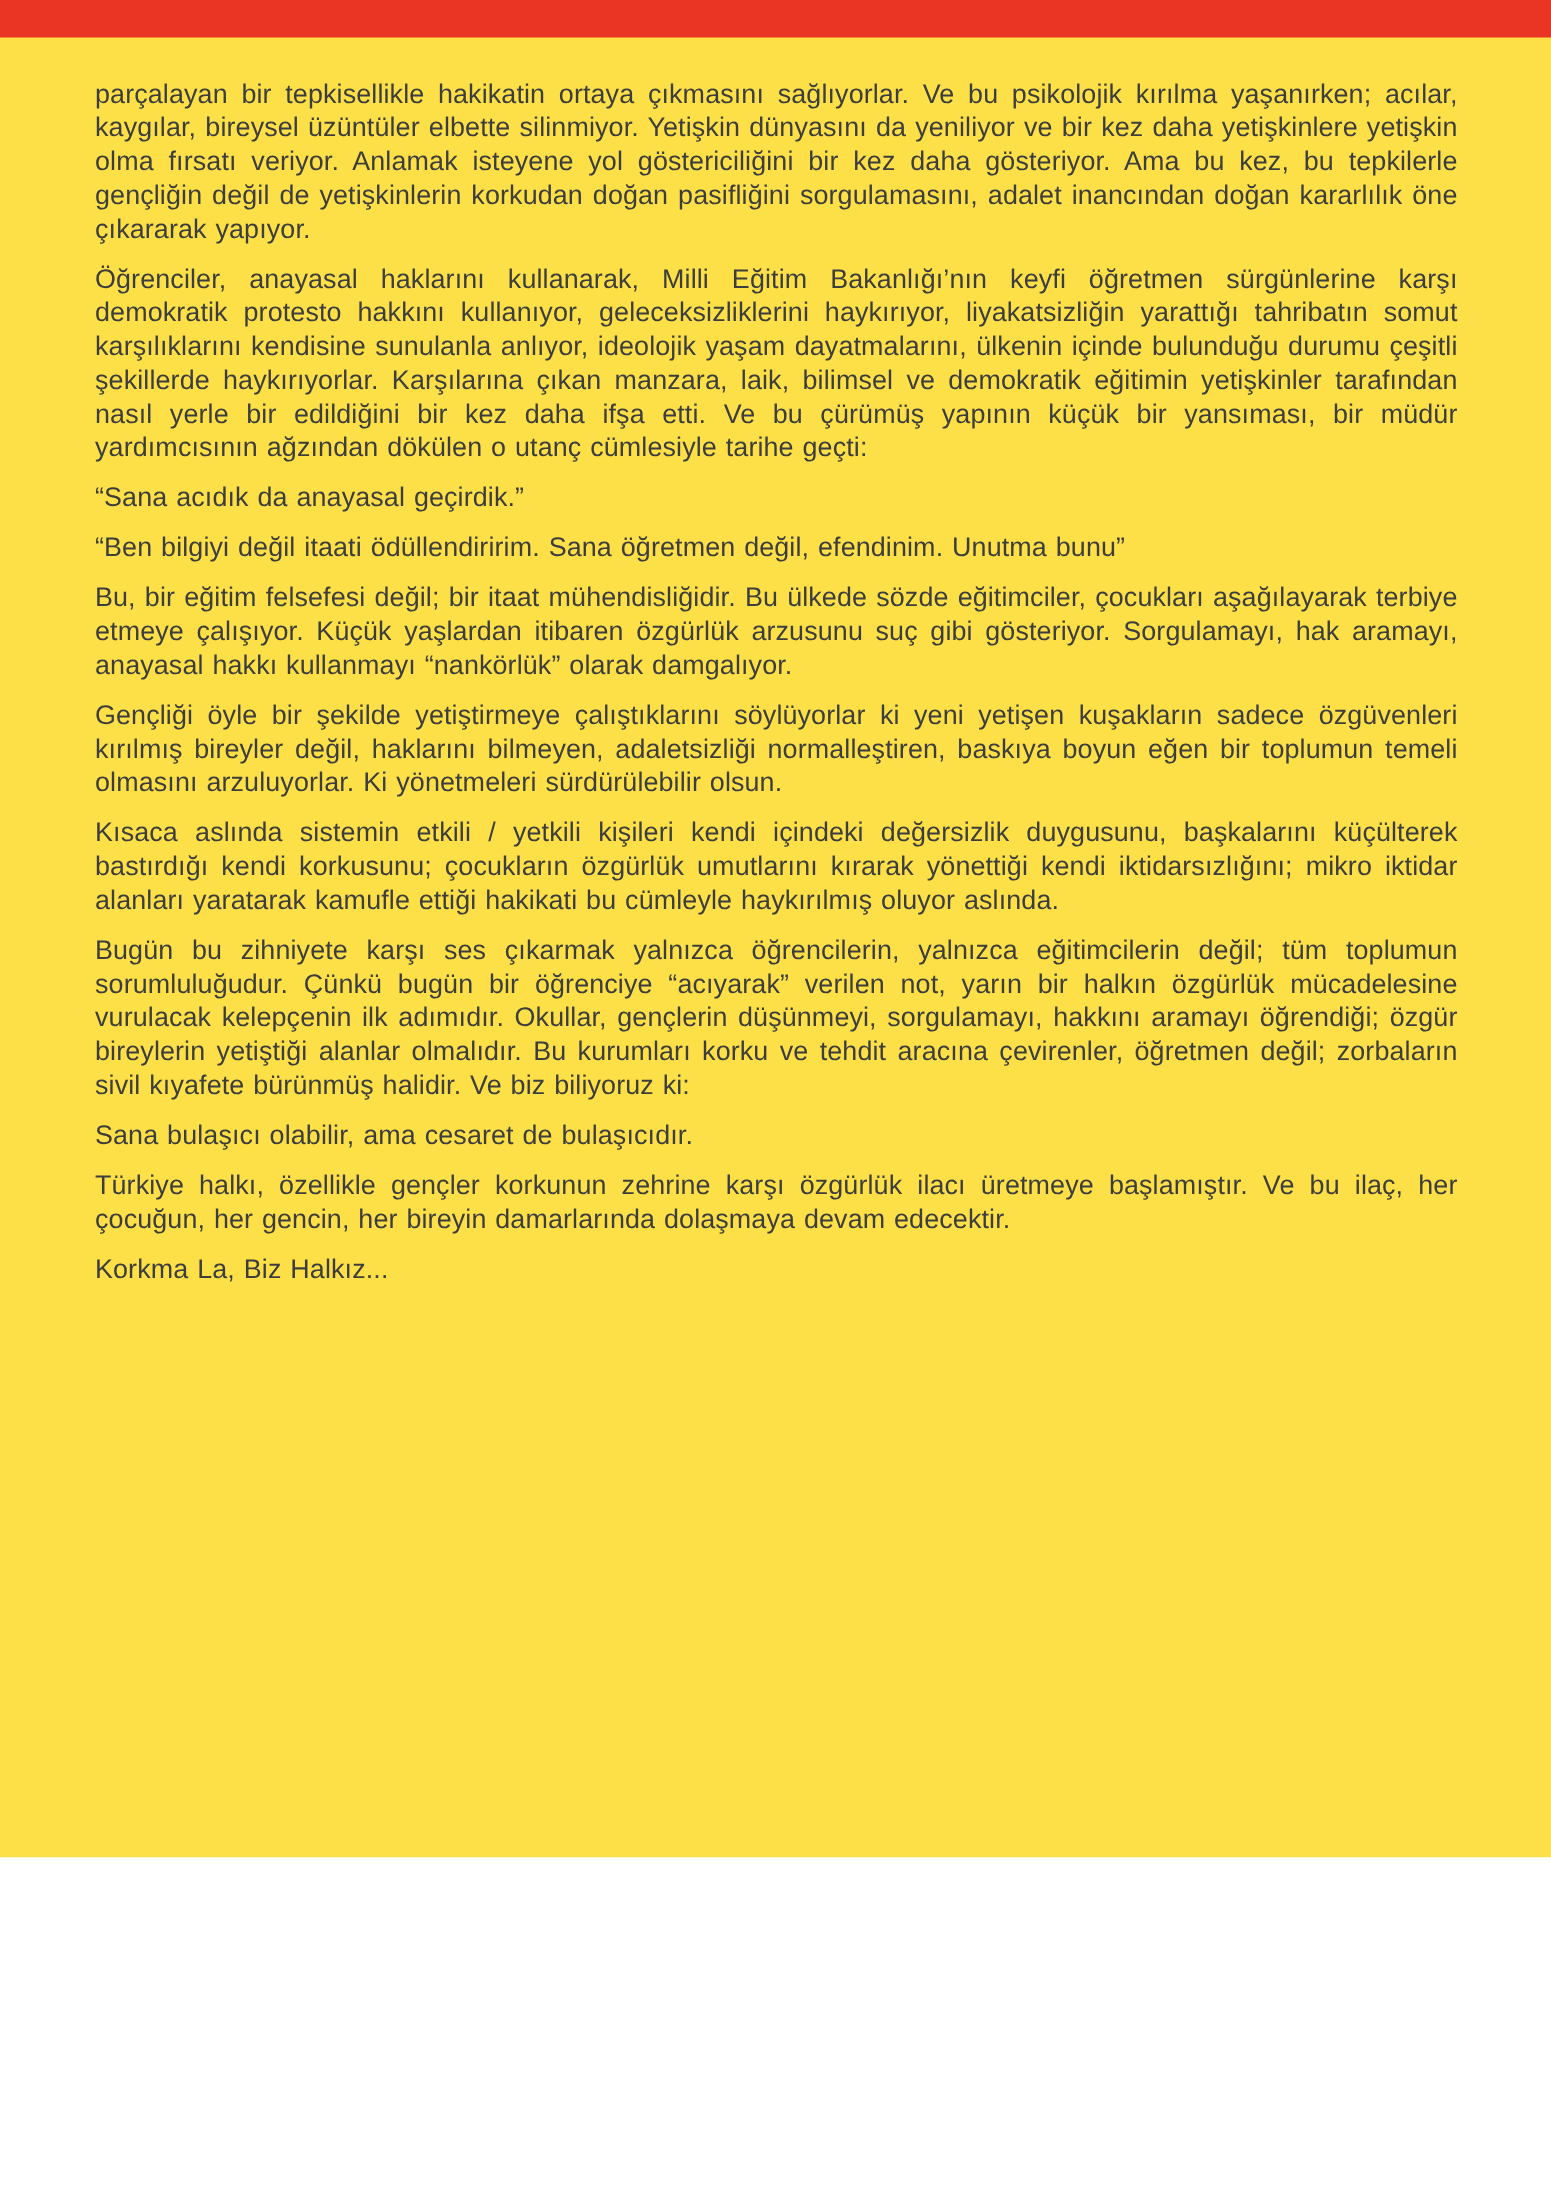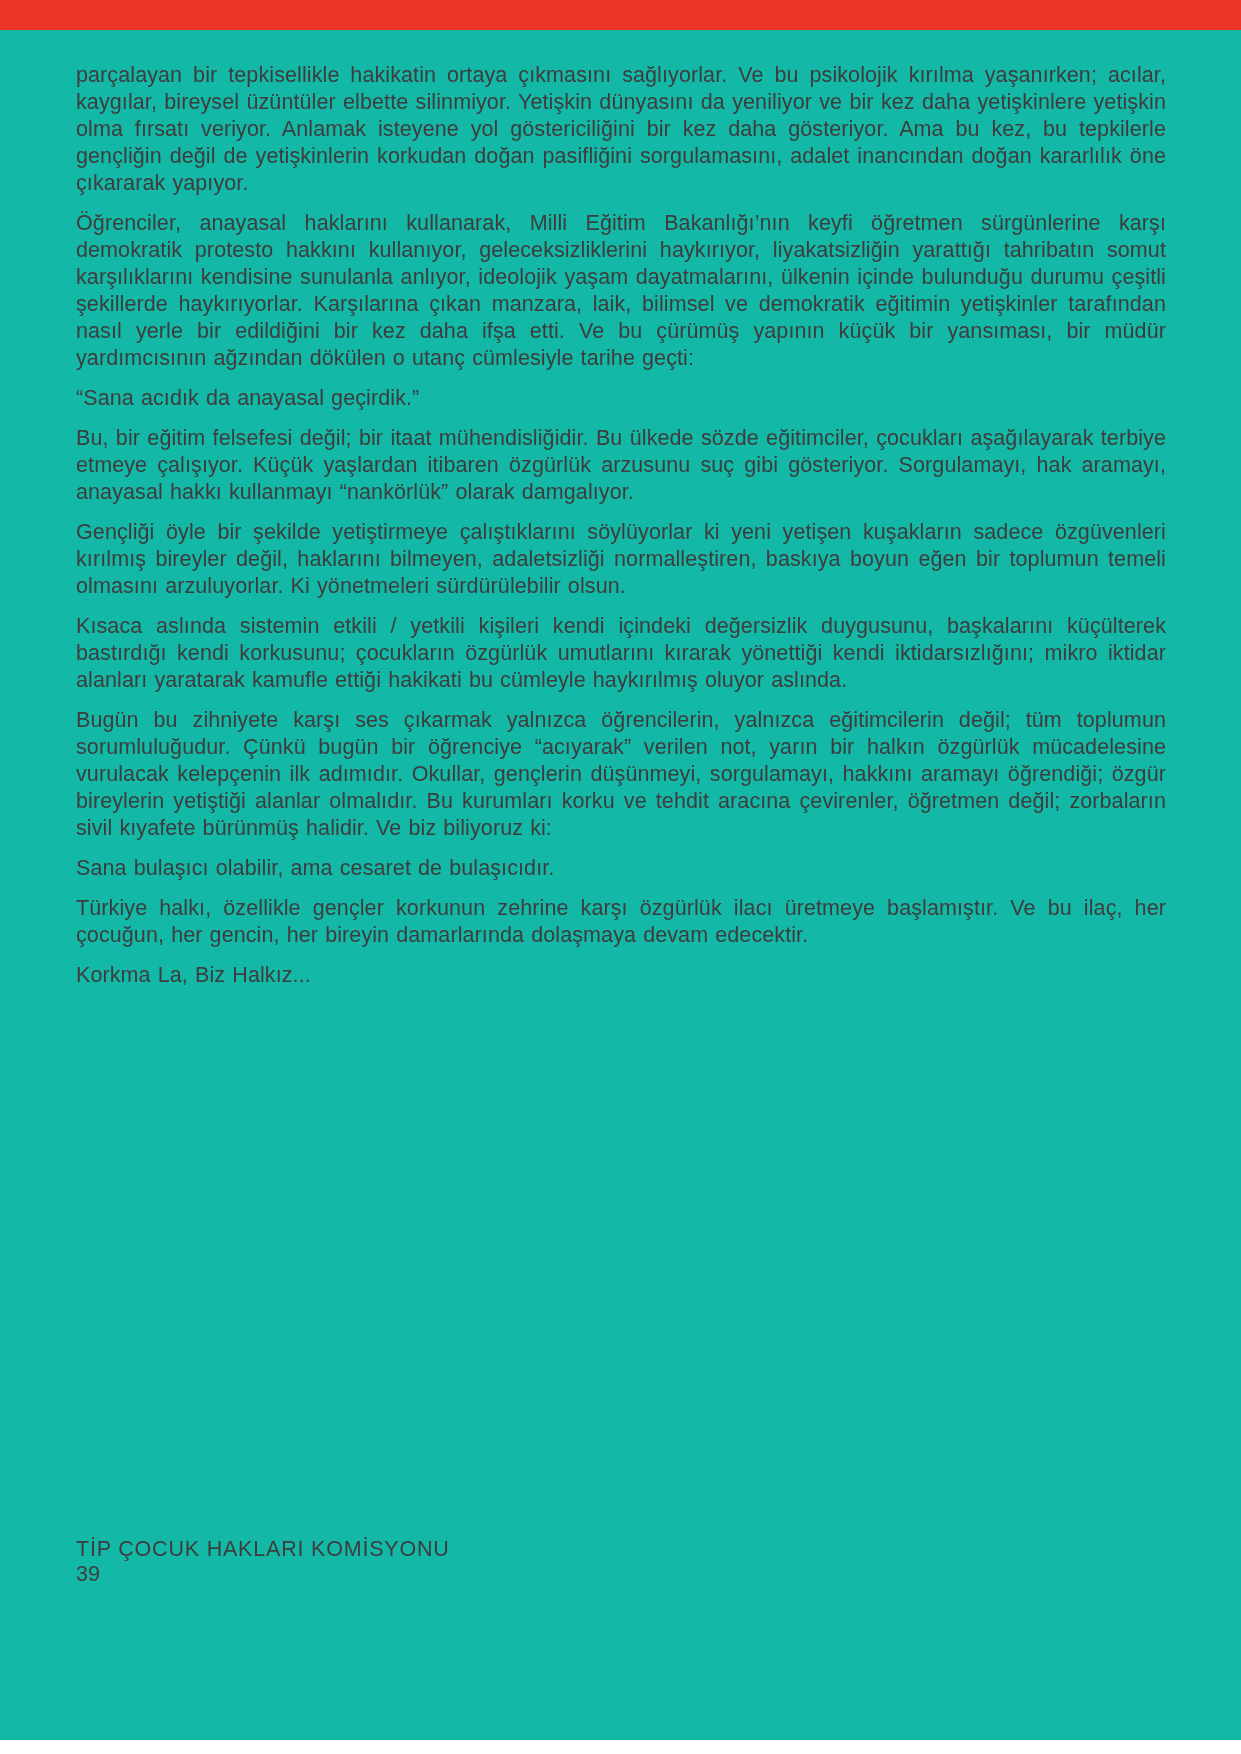--- a/index.html
+++ b/index.html
@@ -4,22 +4,22 @@
 <title>Document Page</title>
 <style>
   html, body {
     margin: 0;
     padding: 0;
     background: #ffffff;
   }
   .page {
     position: relative;
     width: 1241px;
-    height: 1740px;
-    background: #14b8a6;
+    height: 1486px;
+    background: #fde047;
     overflow: hidden;
     font-family: "Liberation Sans", sans-serif;
   }
   .top-bar {
     position: absolute;
     top: 0;
     left: 0;
     width: 100%;
     height: 30px;
     background: #ea3424;
@@ -59,20 +59,21 @@
 <body>
 
 <div class="page">
 
   <div class="top-bar"></div>
 
   <main class="content">
     <p class="para">parçalayan bir tepkisellikle hakikatin ortaya çıkmasını sağlıyorlar. Ve bu psikolojik kırılma yaşanırken; acılar, kaygılar, bireysel üzüntüler elbette silinmiyor. Yetişkin dünyasını da yeniliyor ve bir kez daha yetişkinlere yetişkin olma fırsatı veriyor. Anlamak isteyene yol göstericiliğini bir kez daha gösteriyor. Ama bu kez, bu tepkilerle gençliğin değil de yetişkinlerin korkudan doğan pasifliğini sorgulamasını, adalet inancından doğan kararlılık öne çıkararak yapıyor.</p>
     <p class="para">Öğrenciler, anayasal haklarını kullanarak, Milli Eğitim Bakanlığı’nın keyfi öğretmen sürgünlerine karşı demokratik protesto hakkını kullanıyor, geleceksizliklerini haykırıyor, liyakatsizliğin yarattığı tahribatın somut karşılıklarını kendisine sunulanla anlıyor, ideolojik yaşam dayatmalarını, ülkenin içinde bulunduğu durumu çeşitli şekillerde haykırıyorlar. Karşılarına çıkan manzara, laik, bilimsel ve demokratik eğitimin yetişkinler tarafından nasıl yerle bir edildiğini bir kez daha ifşa etti. Ve bu çürümüş yapının küçük bir yansıması, bir müdür yardımcısının ağzından dökülen o utanç cümlesiyle tarihe geçti:</p>
     <p class="para">“Sana acıdık da anayasal geçirdik.”</p>
+    <p class="para">“Ben bilgiyi değil itaati ödüllendiririm. Sana öğretmen değil, efendinim. Unutma bunu”</p>
     <p class="para">Bu, bir eğitim felsefesi değil; bir itaat mühendisliğidir. Bu ülkede sözde eğitimciler, çocukları aşağılayarak terbiye etmeye çalışıyor. Küçük yaşlardan itibaren özgürlük arzusunu suç gibi gösteriyor. Sorgulamayı, hak aramayı, anayasal hakkı kullanmayı “nankörlük” olarak damgalıyor.</p>
     <p class="para">Gençliği öyle bir şekilde yetiştirmeye çalıştıklarını söylüyorlar ki yeni yetişen kuşakların sadece özgüvenleri kırılmış bireyler değil, haklarını bilmeyen, adaletsizliği normalleştiren, baskıya boyun eğen bir toplumun temeli olmasını arzuluyorlar. Ki yönetmeleri sürdürülebilir olsun.</p>
     <p class="para">Kısaca aslında sistemin etkili / yetkili kişileri kendi içindeki değersizlik duygusunu, başkalarını küçülterek bastırdığı kendi korkusunu; çocukların özgürlük umutlarını kırarak yönettiği kendi iktidarsızlığını; mikro iktidar alanları yaratarak kamufle ettiği hakikati bu cümleyle haykırılmış oluyor aslında.</p>
     <p class="para">Bugün bu zihniyete karşı ses çıkarmak yalnızca öğrencilerin, yalnızca eğitimcilerin değil; tüm toplumun sorumluluğudur. Çünkü bugün bir öğrenciye “acıyarak” verilen not, yarın bir halkın özgürlük mücadelesine vurulacak kelepçenin ilk adımıdır. Okullar, gençlerin düşünmeyi, sorgulamayı, hakkını aramayı öğrendiği; özgür bireylerin yetiştiği alanlar olmalıdır. Bu kurumları korku ve tehdit aracına çevirenler, öğretmen değil; zorbaların sivil kıyafete bürünmüş halidir. Ve biz biliyoruz ki:</p>
     <p class="para">Sana bulaşıcı olabilir, ama cesaret de bulaşıcıdır.</p>
     <p class="para">Türkiye halkı, özellikle gençler korkunun zehrine karşı özgürlük ilacı üretmeye başlamıştır. Ve bu ilaç, her çocuğun, her gencin, her bireyin damarlarında dolaşmaya devam edecektir.</p>
     <p class="para">Korkma La, Biz Halkız...</p>
   </main>
 
   <footer class="footer">

